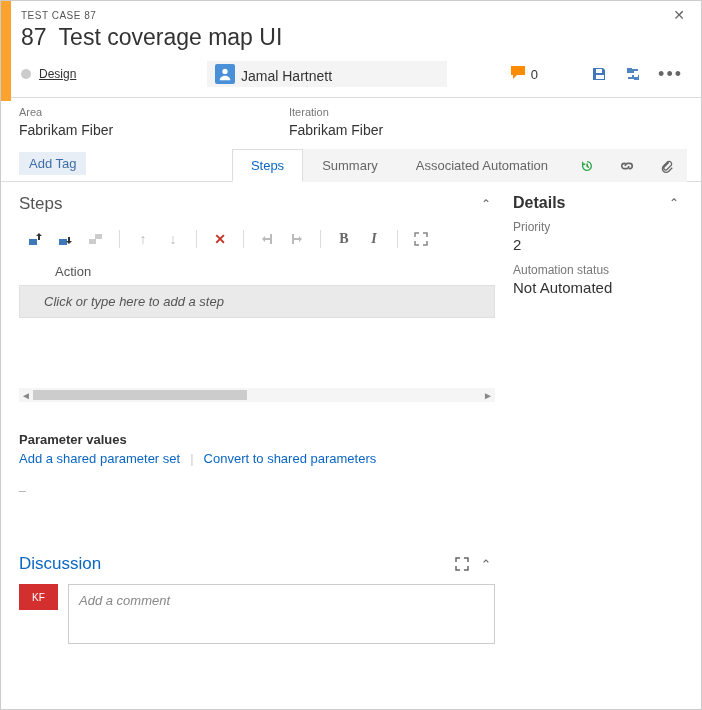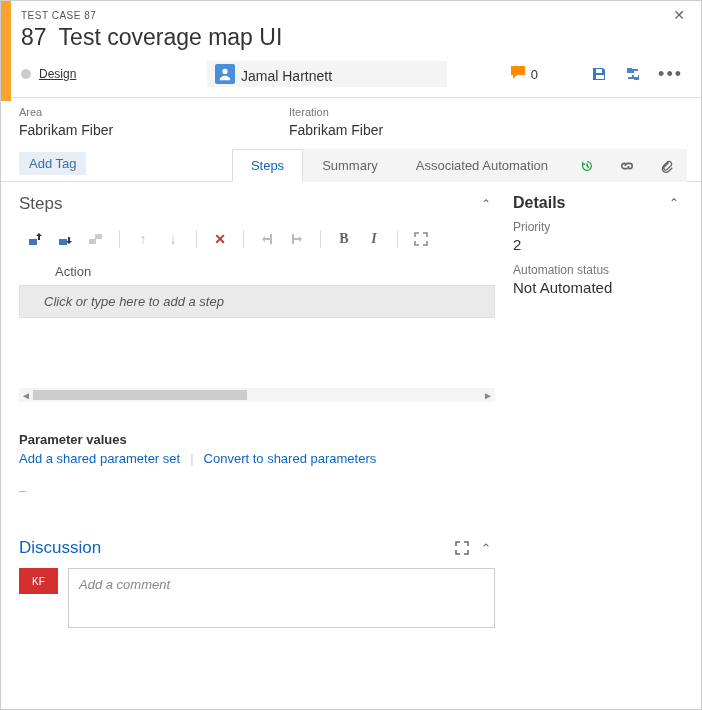--- a/index.html
+++ b/index.html
@@ -67,21 +67,21 @@
   .hscroll .thumb { position:absolute; left:14px; width:45%; height:10px; top:2px; background:#ccc; }
   .hscroll .arrow { width:14px; text-align:center; color:#888; font-size:10px; cursor:pointer;}
   .hscroll .arrow.right { margin-left:auto; }
 
   .param-title { font-size: 13px; font-weight: 600; margin-top: 30px; }
   .param-links { display:flex; gap: 10px; margin-top: 4px; font-size: 13px; }
   .param-links a { color: #0b66c3; text-decoration: none; cursor:pointer; }
   .param-links .sep { color:#ccc; }
   .dash { color:#aaa; margin-top:18px; font-size:12px; }
 
-  .discussion-hdr { display:flex; align-items:center; margin-top: 40px; }
+  .discussion-hdr { display:flex; align-items:center; margin-top: 56px; }
   .discussion-title { color:#0b66c3; font-size: 17px; font-weight:400; flex:1; }
   .disc-icon { width:18px; height:18px; color:#666; cursor:pointer; margin-left:6px; display:flex; align-items:center; justify-content:center;}
 
   .comment-row { display:flex; gap:10px; margin-top:10px; }
   .comment-avatar { width:39px; height:26px; background:#d32f2f; color:#fff; font-size:10px; display:flex; align-items:center; justify-content:center; }
   .comment-box { flex:1; border:1px solid #ccc; min-height:60px; padding:8px 10px; color:#888; font-style:italic; font-size:13px; }
 
   .side-label { font-size: 12px; color:#777; }
   .side-value { font-size: 15px; color:#333; margin-top:2px; margin-bottom:10px; }
 </style>

